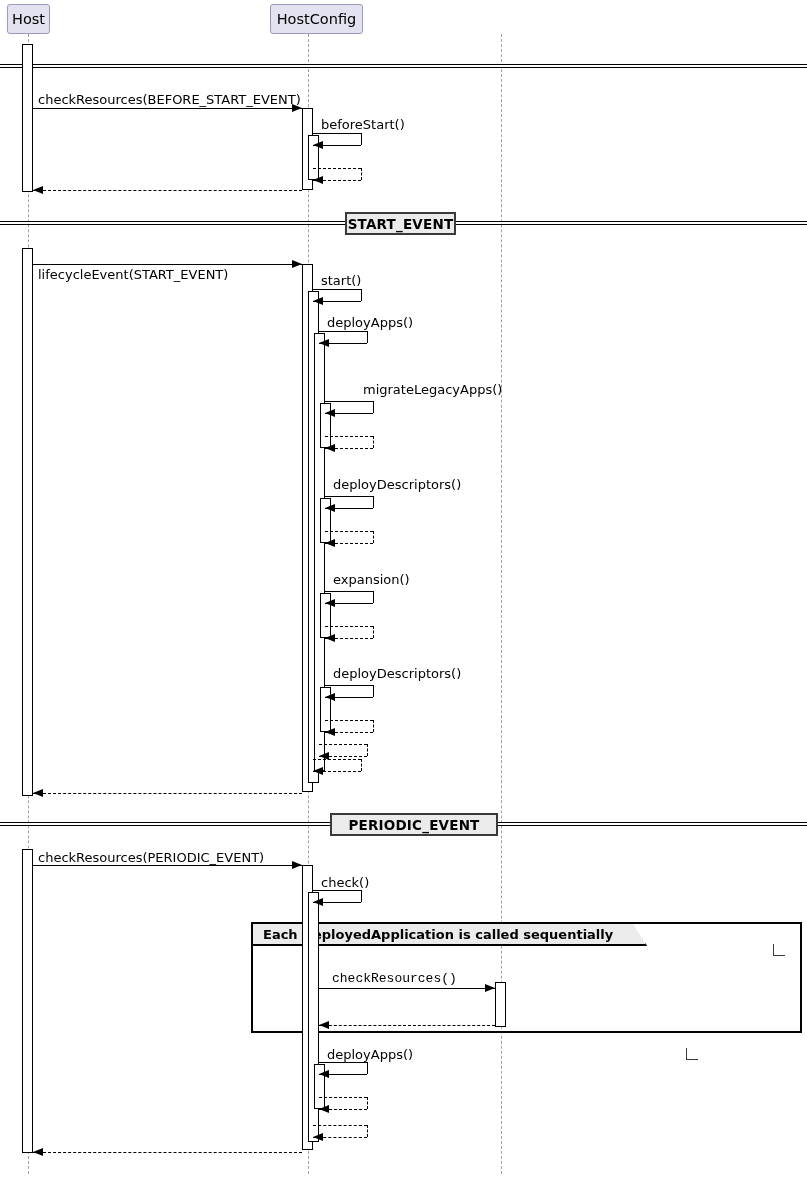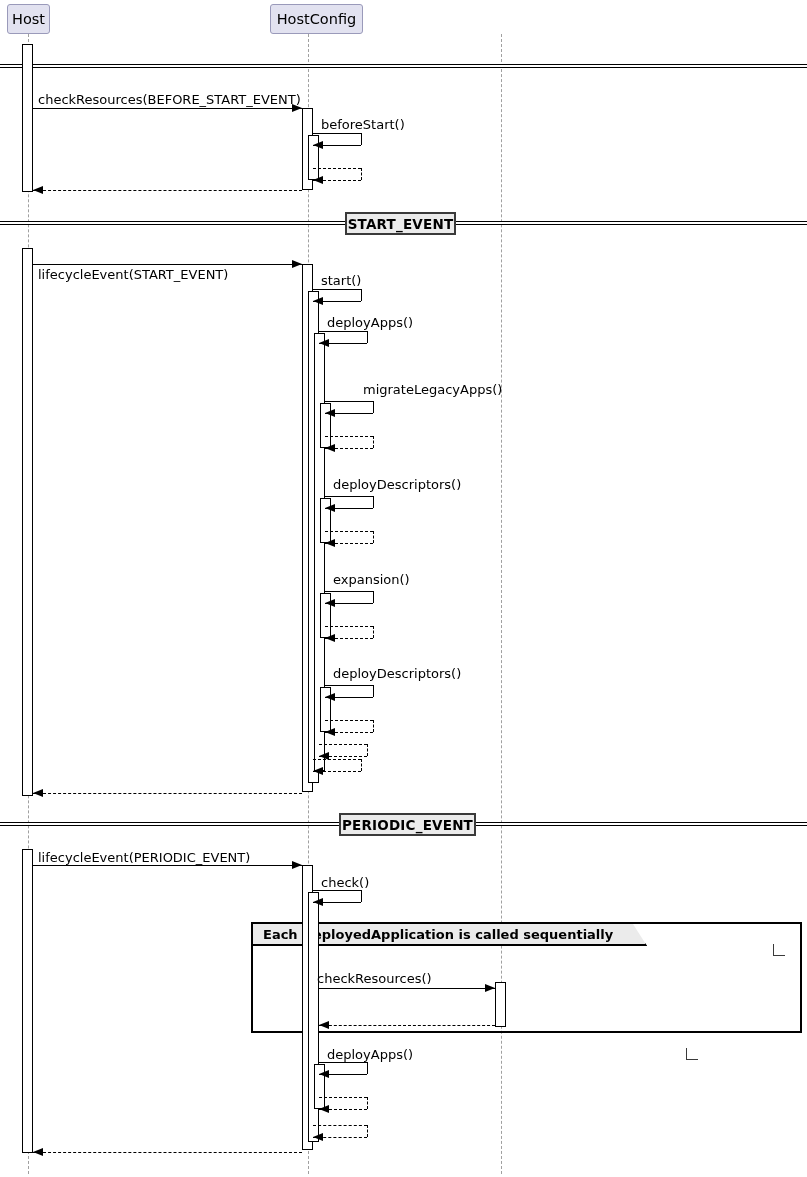--- a/index.html
+++ b/index.html
@@ -145,21 +145,21 @@
 <div id="canvas">
     <div class="lifeline" style="left: 28px; top: 34px; height: 1140px;"></div>
     <div class="lifeline" style="left: 308px; top: 34px; height: 1140px;"></div>
     <div class="lifeline" style="left: 501px; top: 34px; height: 1140px;"></div>
     <div class="divider-rail" style="top: 64px;"></div>
     <div class="divider-rail" style="top: 221px;"></div>
     <div class="divider-box" style="left: 345px; top: 212px; width: 111px; height: 23px;">
       <span>START_EVENT</span>
     </div>
     <div class="divider-rail" style="top: 822px;"></div>
-    <div class="divider-box" style="left: 339px; top: 813px; width: 137px; height: 23px;">
+    <div class="divider-box" style="left: 330px; top: 813px; width: 168px; height: 23px;">
       <span>PERIODIC_EVENT</span>
     </div>
     <div class="group-frame" style="left: 251px; top: 922px; width: 551px; height: 111px;"></div>
     <div class="group-label" style="left: 253px; top: 924px; width: 394px; height: 22px;">Each DeployedApplication is called sequentially</div>
     <div class="activation" style="left: 22px; top: 44px; width: 11px; height: 148px;"></div>
     <div class="activation" style="left: 302px; top: 108px; width: 11px; height: 82px;"></div>
     <div class="activation" style="left: 308px; top: 135px; width: 11px; height: 45px;"></div>
     <div class="activation" style="left: 22px; top: 248px; width: 11px; height: 548px;"></div>
     <div class="activation" style="left: 302px; top: 264px; width: 11px; height: 528px;"></div>
     <div class="activation" style="left: 308px; top: 291px; width: 11px; height: 492px;"></div>
@@ -239,29 +239,29 @@
     <div class="dln" style="left: 319px; top: 744px; width: 48px;"></div>
     <div class="dvln" style="left: 367px; top: 744px; height: 12px;"></div>
     <div class="dln" style="left: 319px; top: 756px; width: 48px;"></div>
     <div class="arrow left" style="left: 319px; top: 751.5px;"></div>
     <div class="dln" style="left: 313px; top: 759px; width: 48px;"></div>
     <div class="dvln" style="left: 361px; top: 759px; height: 12px;"></div>
     <div class="dln" style="left: 313px; top: 771px; width: 48px;"></div>
     <div class="arrow left" style="left: 313px; top: 766.5px;"></div>
     <div class="dln" style="left: 33px; top: 793px; width: 269px;"></div>
     <div class="arrow left" style="left: 33px; top: 788.5px;"></div>
-    <div class="msg" style="left: 38px; top: 851px;">lifecycleEvent(PERIODIC_EVENT)</div>
+    <div class="msg" style="left: 38px; top: 851px;">checkResources(PERIODIC_EVENT)</div>
     <div class="ln hln" style="left: 33px; top: 865px; width: 269px;"></div>
     <div class="arrow right" style="left: 292px; top: 860.5px;"></div>
     <div class="msg" style="left: 321px; top: 876px;">check()</div>
     <div class="ln hln" style="left: 313px; top: 890px; width: 48px;"></div>
     <div class="ln vln" style="left: 361px; top: 890px; height: 12px;"></div>
     <div class="ln hln" style="left: 313px; top: 902px; width: 48px;"></div>
     <div class="arrow left" style="left: 313px; top: 897.5px;"></div>
-    <div class="msg" style="left: 317px; top: 972px;">checkResources()</div>
+    <div class="msg" style="left: 332px; top: 972px; font-family: Liberation Mono, monospace;">checkResources()</div>
     <div class="ln hln" style="left: 319px; top: 988px; width: 176px;"></div>
     <div class="arrow right" style="left: 485px; top: 983.5px;"></div>
     <div class="dln" style="left: 319px; top: 1025px; width: 176px;"></div>
     <div class="arrow left" style="left: 319px; top: 1020.5px;"></div>
     <div class="msg" style="left: 327px; top: 1048px;">deployApps()</div>
     <div class="ln hln" style="left: 319px; top: 1062px; width: 48px;"></div>
     <div class="ln vln" style="left: 367px; top: 1062px; height: 12px;"></div>
     <div class="ln hln" style="left: 319px; top: 1074px; width: 48px;"></div>
     <div class="arrow left" style="left: 319px; top: 1069.5px;"></div>
     <div class="dln" style="left: 319px; top: 1097px; width: 48px;"></div>

